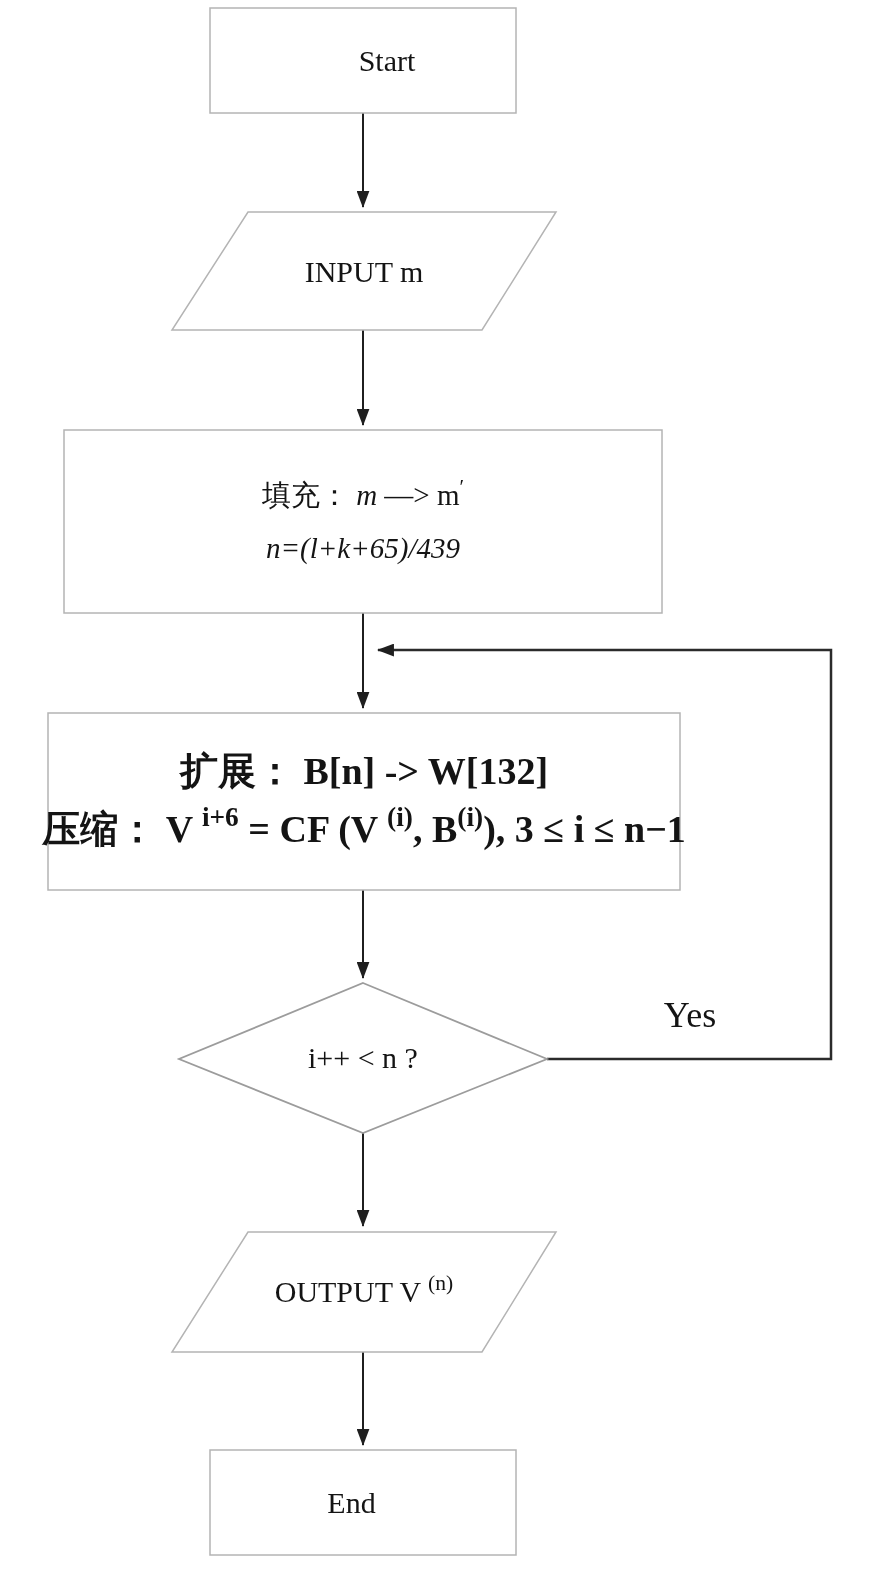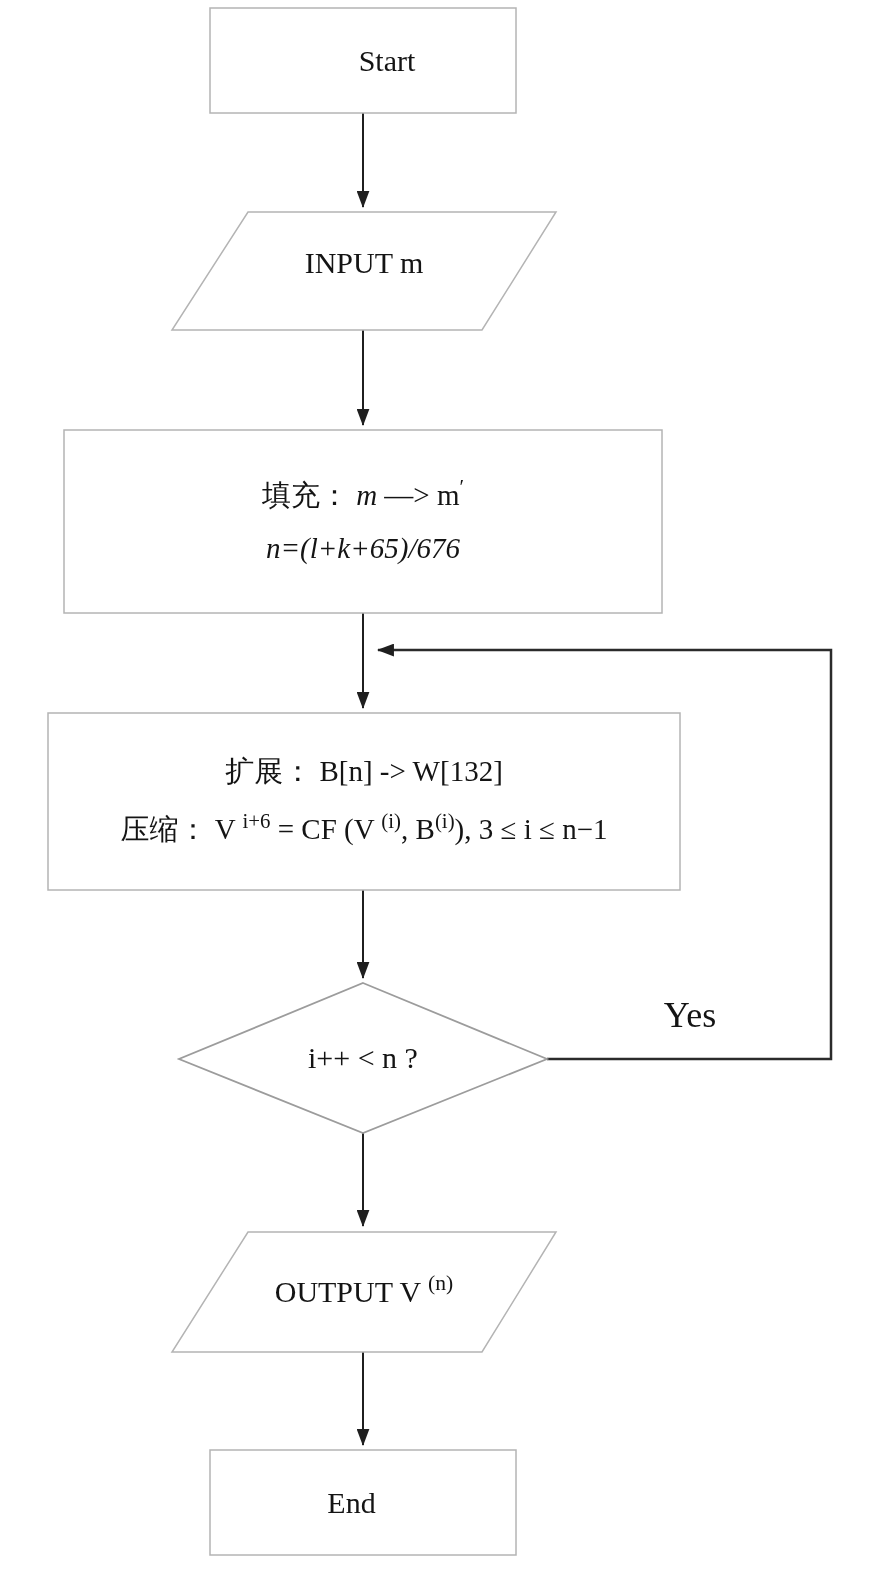--- a/index.html
+++ b/index.html
@@ -21,21 +21,21 @@
     text-align: center;
     font-size: 30px;
     white-space: pre;
   }
   .multi { flex-direction: column; }
   .line { display: block; text-align: center; }
   .it { font-style: italic; }
   .sup { font-size: 72%; position: relative; top: -0.55em; }
   .yes-label { font-size: 36px; }
   .proc1 { font-size: 29px; line-height: 50px; padding-bottom: 12px; }
-  .proc2 { font-size: 29px; line-height: 58px; padding-bottom: 8px; }
+  .proc2 { font-size: 38px; line-height: 58px; padding-bottom: 8px; font-weight: bold; }
 </style>
 </head>
 <body>
 
 <div class="canvas">
 
   <svg width="876" height="1572" viewBox="0 0 876 1572">
     <defs>
       <marker id="arr" viewBox="0 0 16 12" refX="15" refY="6" markerWidth="17" markerHeight="13" markerUnits="userSpaceOnUse" orient="auto-start-reverse">
         <path d="M0,0 L16,6 L0,12 Z" fill="#1f1f1f"></path>
@@ -56,27 +56,27 @@
     <rect x="48" y="713" width="632" height="177" fill="#ffffff" stroke="#b4b4b4" stroke-width="1.5"></rect>
     <polygon points="363,983 547,1059 363,1133 179,1059" fill="#ffffff" stroke="#9c9c9c" stroke-width="1.8"></polygon>
     <polygon points="248,1232 556,1232 482,1352 172,1352" fill="#ffffff" stroke="#b4b4b4" stroke-width="1.5"></polygon>
     <rect x="210" y="1450" width="306" height="105" fill="#ffffff" stroke="#b4b4b4" stroke-width="1.5"></rect>
   </svg>
 
   <div class="label" style="left:210px; top:8px; width:306px; height:105px;margin-left:24px;">
     <span>Start</span>
   </div>
 
-  <div class="label" style="left:172px; top:216px; width:384px; height:94px;justify-content:center;">
+  <div class="label" style="left:172px; top:225px; width:384px; height:94px;justify-content:center;">
     <span>INPUT m</span>
   </div>
 
   <div class="label multi proc1" style="left:64px; top:430px; width:598px; height:183px;">
     <span class="line"><span>填充： </span><span class="it">m</span><span> —&gt; </span><span>m</span><span class="sup">′</span></span>
-    <span class="line it">n=(l+k+65)/676</span>
+    <span class="line it">n=(l+k+65)/439</span>
   </div>
 
   <div class="label multi proc2" style="left:48px; top:713px; width:632px; height:177px;">
     <span class="line">扩展： B[n] -&gt; W[132]</span>
     <span class="line"><span>压缩： </span><span>V </span><span class="sup">i+6</span><span> = CF (V </span><span class="sup">(i)</span><span>, B</span><span class="sup">(i)</span><span>), 3 ≤ i ≤ n−1</span></span>
   </div>
 
   <div class="label" style="left:179px; top:983px; width:368px; height:150px;">
     <span>i++ &lt; n ?</span>
   </div>

